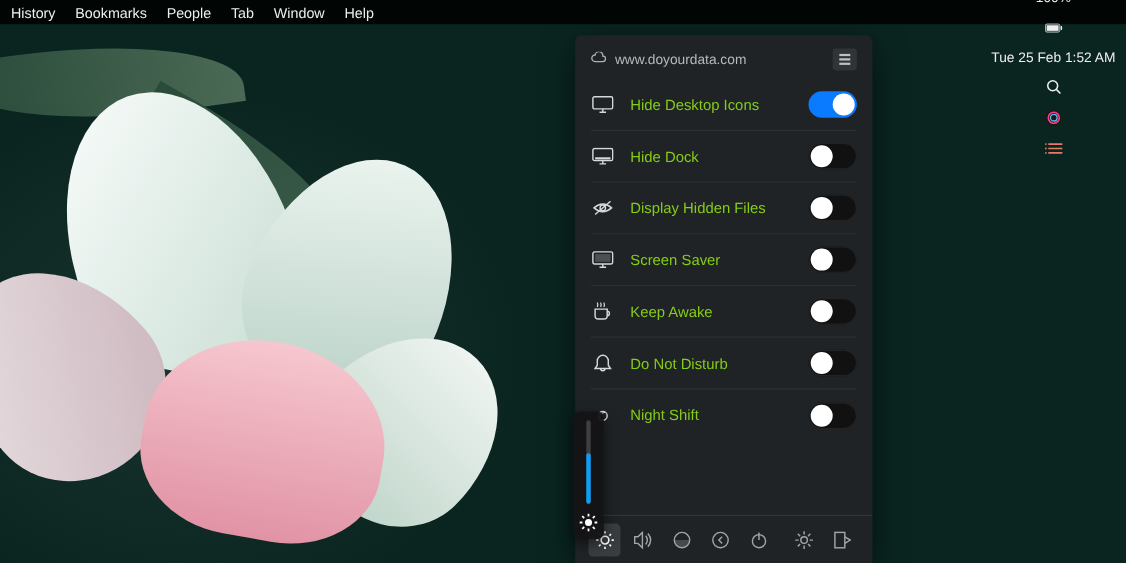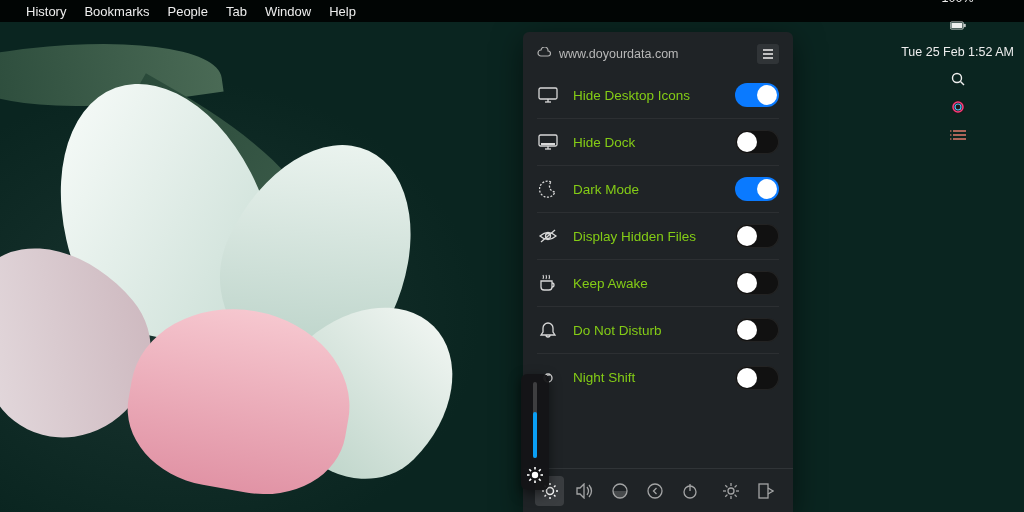--- a/index.html
+++ b/index.html
@@ -1,21 +1,21 @@
 <!DOCTYPE html>
 <html><head>
 <meta charset="utf-8">
 <style>
 * { margin:0; padding:0; box-sizing:border-box; font-family:-apple-system,BlinkMacSystemFont,"Segoe UI",sans-serif; }
 html,body { width:1024px; height:512px; overflow:hidden; background:#0a2520; }
 .desktop { position:relative; width:1024px; height:512px; }
 
 
 .menubar { position:absolute; top:0; left:0; right:0; height:22px; background:rgba(0,0,0,0.85); display:flex; align-items:center; color:#eee; font-size:13px; z-index:10; }
-.menu-left { display:flex; gap:18px; padding-left:26px;text-align:right; }
+.menu-left { display:flex; gap:18px; padding-left:10px;text-align:right; }
 .menu-left span { cursor:default; }
 .menu-right { margin-left:auto; display:flex; align-items:center; gap:12px; padding-right:10px;flex-direction:column; }
 .menu-right span { display:flex; align-items:center; }
 .mi { width:16px; height:16px; display:inline-flex; align-items:center; justify-content:center; }
 
 
 .wall { position:absolute; inset:0; background:radial-gradient(ellipse 500px 400px at 180px 320px, #1a3530 0%, #0a2520 60%); overflow:hidden; }
 .petal { position:absolute; border-radius:50% 50% 50% 50% / 60% 60% 40% 40%; }
 .p1 { width:200px; height:260px; left:60px; top:80px; background:linear-gradient(140deg,#fafdfb,#c8ddd4); transform:rotate(-20deg); }
 .p2 { width:180px; height:230px; left:230px; top:140px; background:linear-gradient(160deg,#f0f7f3,#b4cec3); transform:rotate(25deg); }
@@ -181,46 +181,49 @@
               <line x1="7" y1="15" x2="13" y2="15" stroke="#d8d8d8" stroke-width="1.3"></line>
               <line x1="10" y1="12" x2="10" y2="15" stroke="#d8d8d8" stroke-width="1.3"></line>
             </svg>
           </span>
       <span class="row-label">Hide Dock</span>
       <div class="toggle off">
             <div class="knob"></div>
           </div>
     </div>
 
-    <div class="row">
-      <span class="row-icon">
-            <svg width="18" height="18" viewBox="0 0 18 18">
-              <path d="M12 2 A8 8 0 1 0 16 12 A6 6 0 0 1 12 2 Z" fill="none" stroke="#d8d8d8" stroke-width="1.3" stroke-dasharray="2 1.5"></path>
-            </svg>
-          </span>
-      <span class="row-label">Dark Mode</span>
-      <div class="toggle on">
-            <div class="knob"></div>
-          </div>
-    </div>
 
     <div class="row">
       <span class="row-icon">
             <svg width="20" height="16" viewBox="0 0 20 16">
               <path d="M2 8 Q10 1 18 8 Q10 15 2 8 Z" fill="none" stroke="#d8d8d8" stroke-width="1.3"></path>
               <circle cx="10" cy="8" r="2.5" fill="none" stroke="#d8d8d8" stroke-width="1.3"></circle>
               <line x1="3" y1="14" x2="17" y2="2" stroke="#d8d8d8" stroke-width="1.3"></line>
             </svg>
           </span>
       <span class="row-label">Display Hidden Files</span>
       <div class="toggle off">
             <div class="knob"></div>
           </div>
     </div>
 
+    <div class="row">
+      <span class="row-icon">
+            <svg width="20" height="16" viewBox="0 0 20 16">
+              <rect x="1" y="1" width="18" height="11" rx="1.5" fill="none" stroke="#d8d8d8" stroke-width="1.3"></rect>
+              <rect x="3" y="3" width="14" height="7" fill="#d8d8d8" opacity="0.25"></rect>
+              <line x1="7" y1="15" x2="13" y2="15" stroke="#d8d8d8" stroke-width="1.3"></line>
+              <line x1="10" y1="12" x2="10" y2="15" stroke="#d8d8d8" stroke-width="1.3"></line>
+            </svg>
+          </span>
+      <span class="row-label">Screen Saver</span>
+      <div class="toggle off">
+            <div class="knob"></div>
+          </div>
+    </div>
 
     <div class="row">
       <span class="row-icon">
             <svg width="20" height="18" viewBox="0 0 20 18">
               <path d="M3 7 L3 13 A3 3 0 0 0 6 16 L11 16 A3 3 0 0 0 14 13 L14 7 Z" fill="none" stroke="#d8d8d8" stroke-width="1.3"></path>
               <path d="M14 9 A2 2 0 0 1 14 13" fill="none" stroke="#d8d8d8" stroke-width="1.3"></path>
               <path d="M5 1 Q6 3 5 5 M8 1 Q9 3 8 5 M11 1 Q12 3 11 5" fill="none" stroke="#d8d8d8" stroke-width="1.1"></path>
             </svg>
           </span>
       <span class="row-label">Keep Awake</span>

